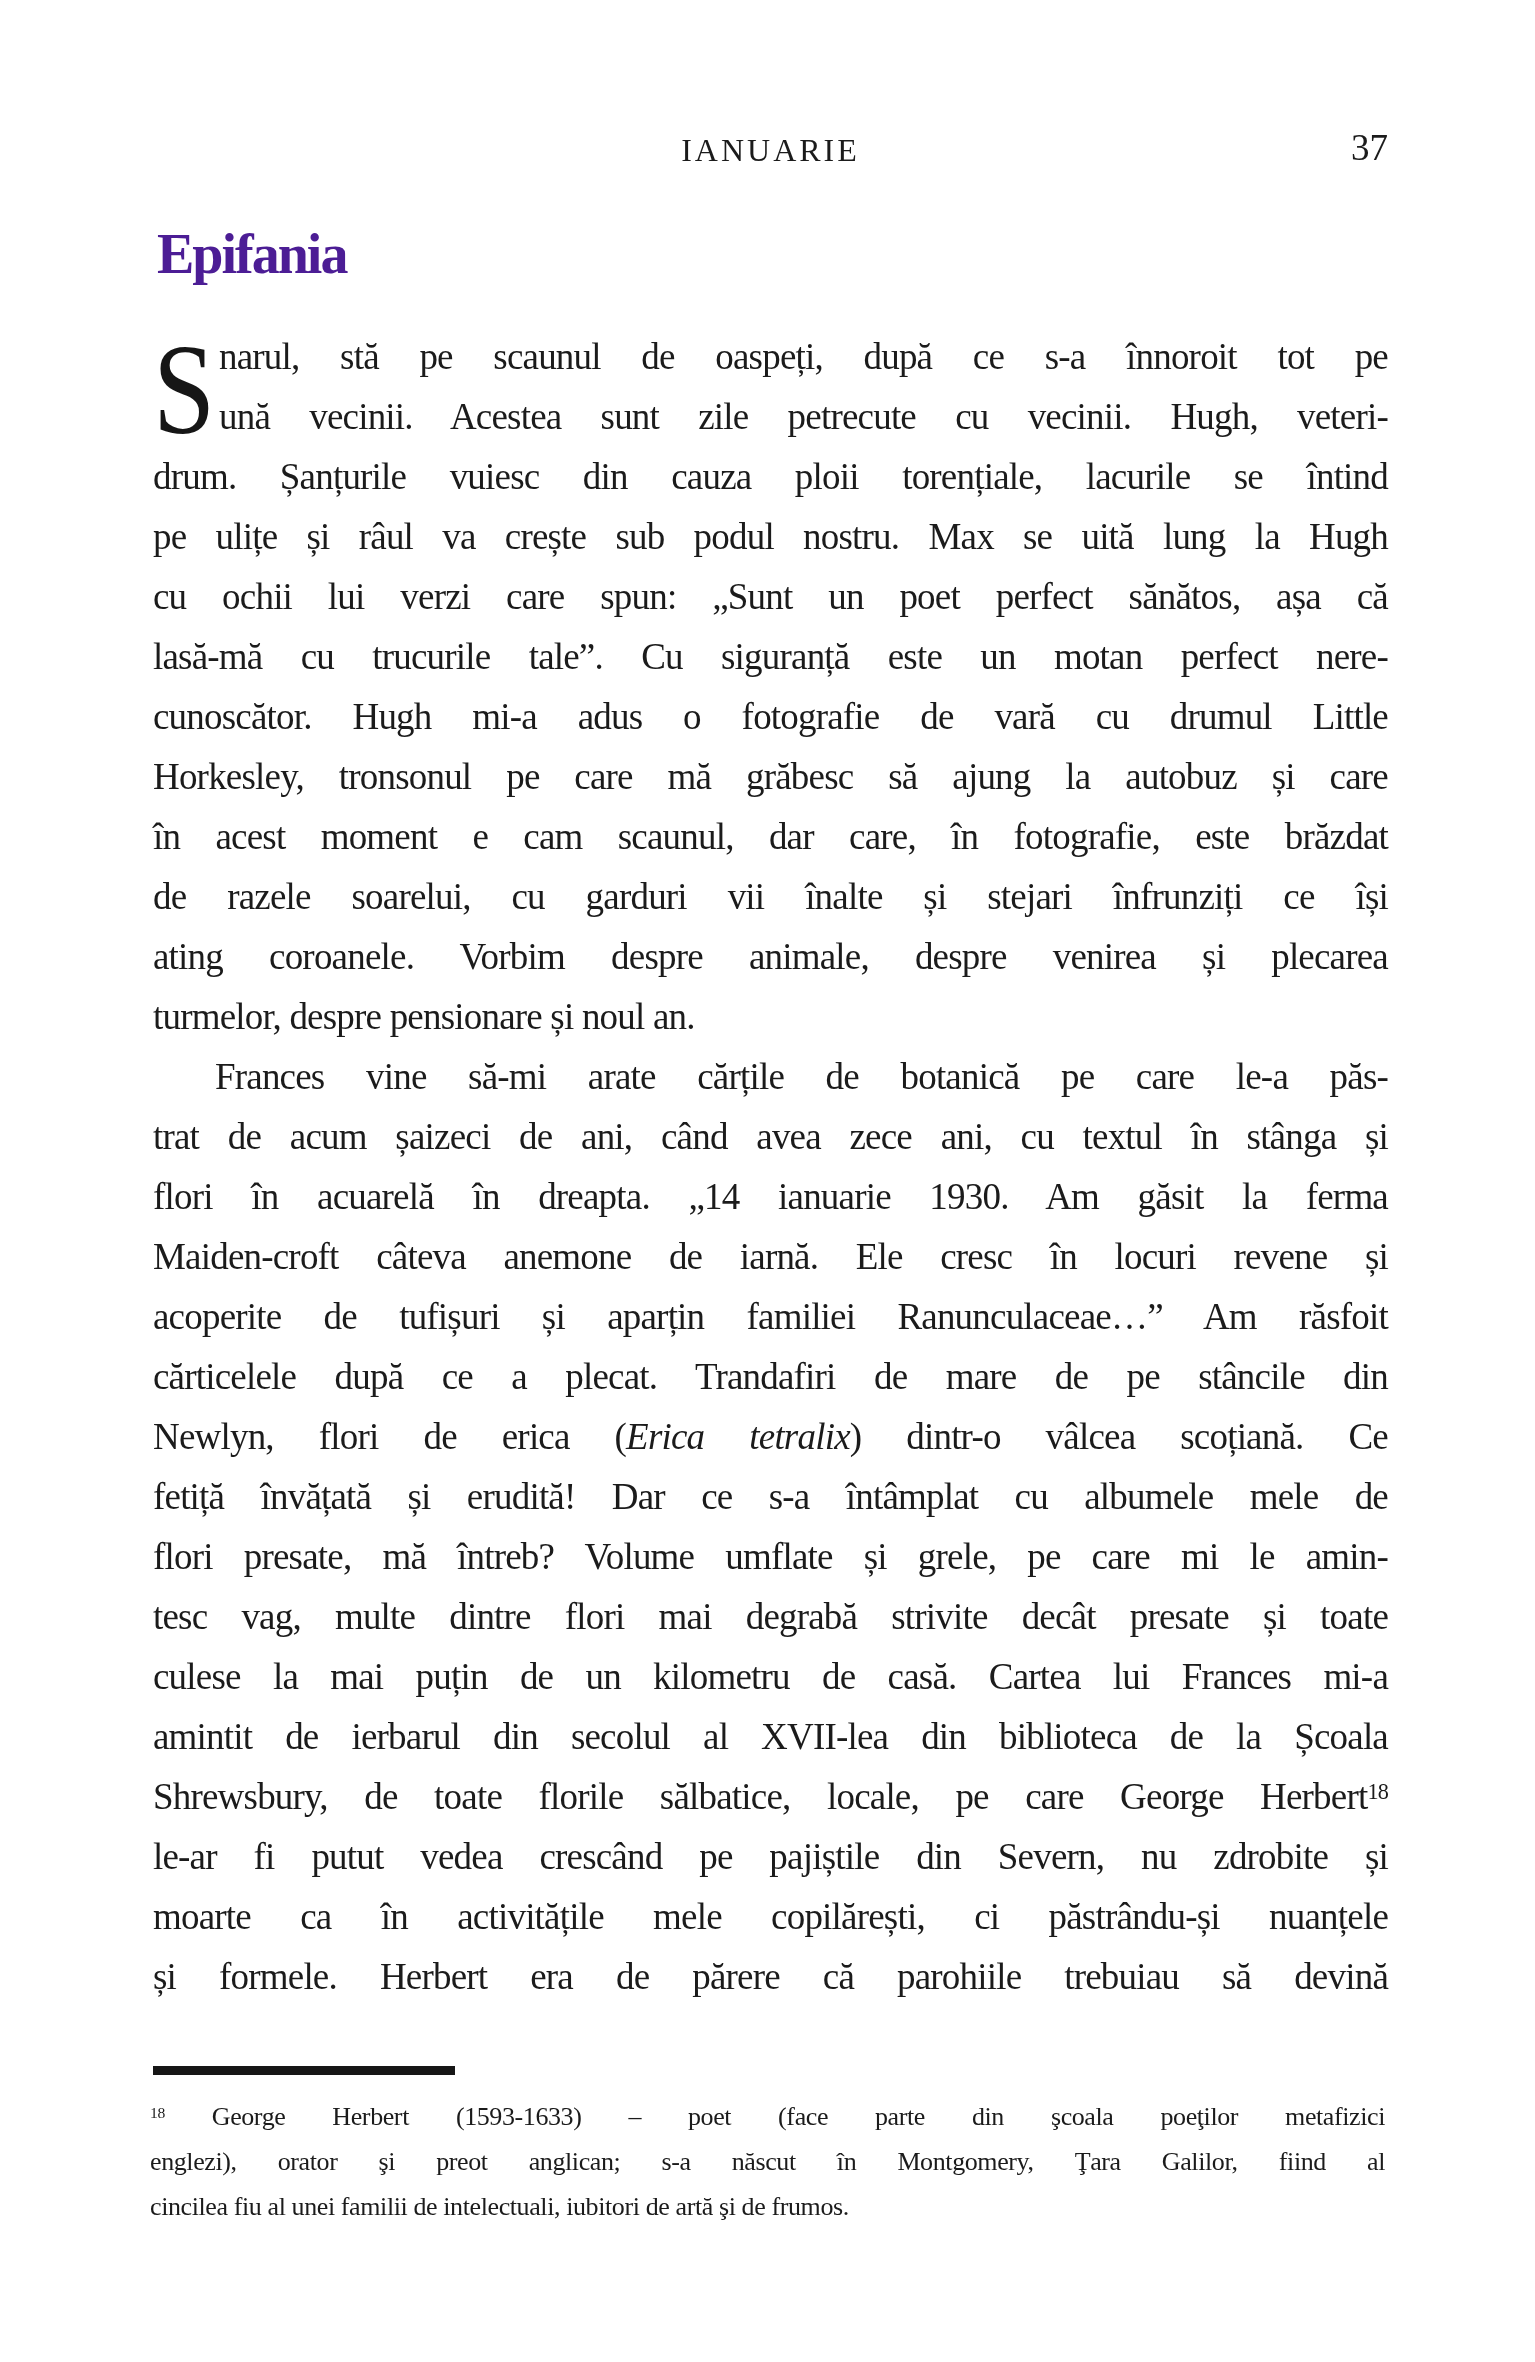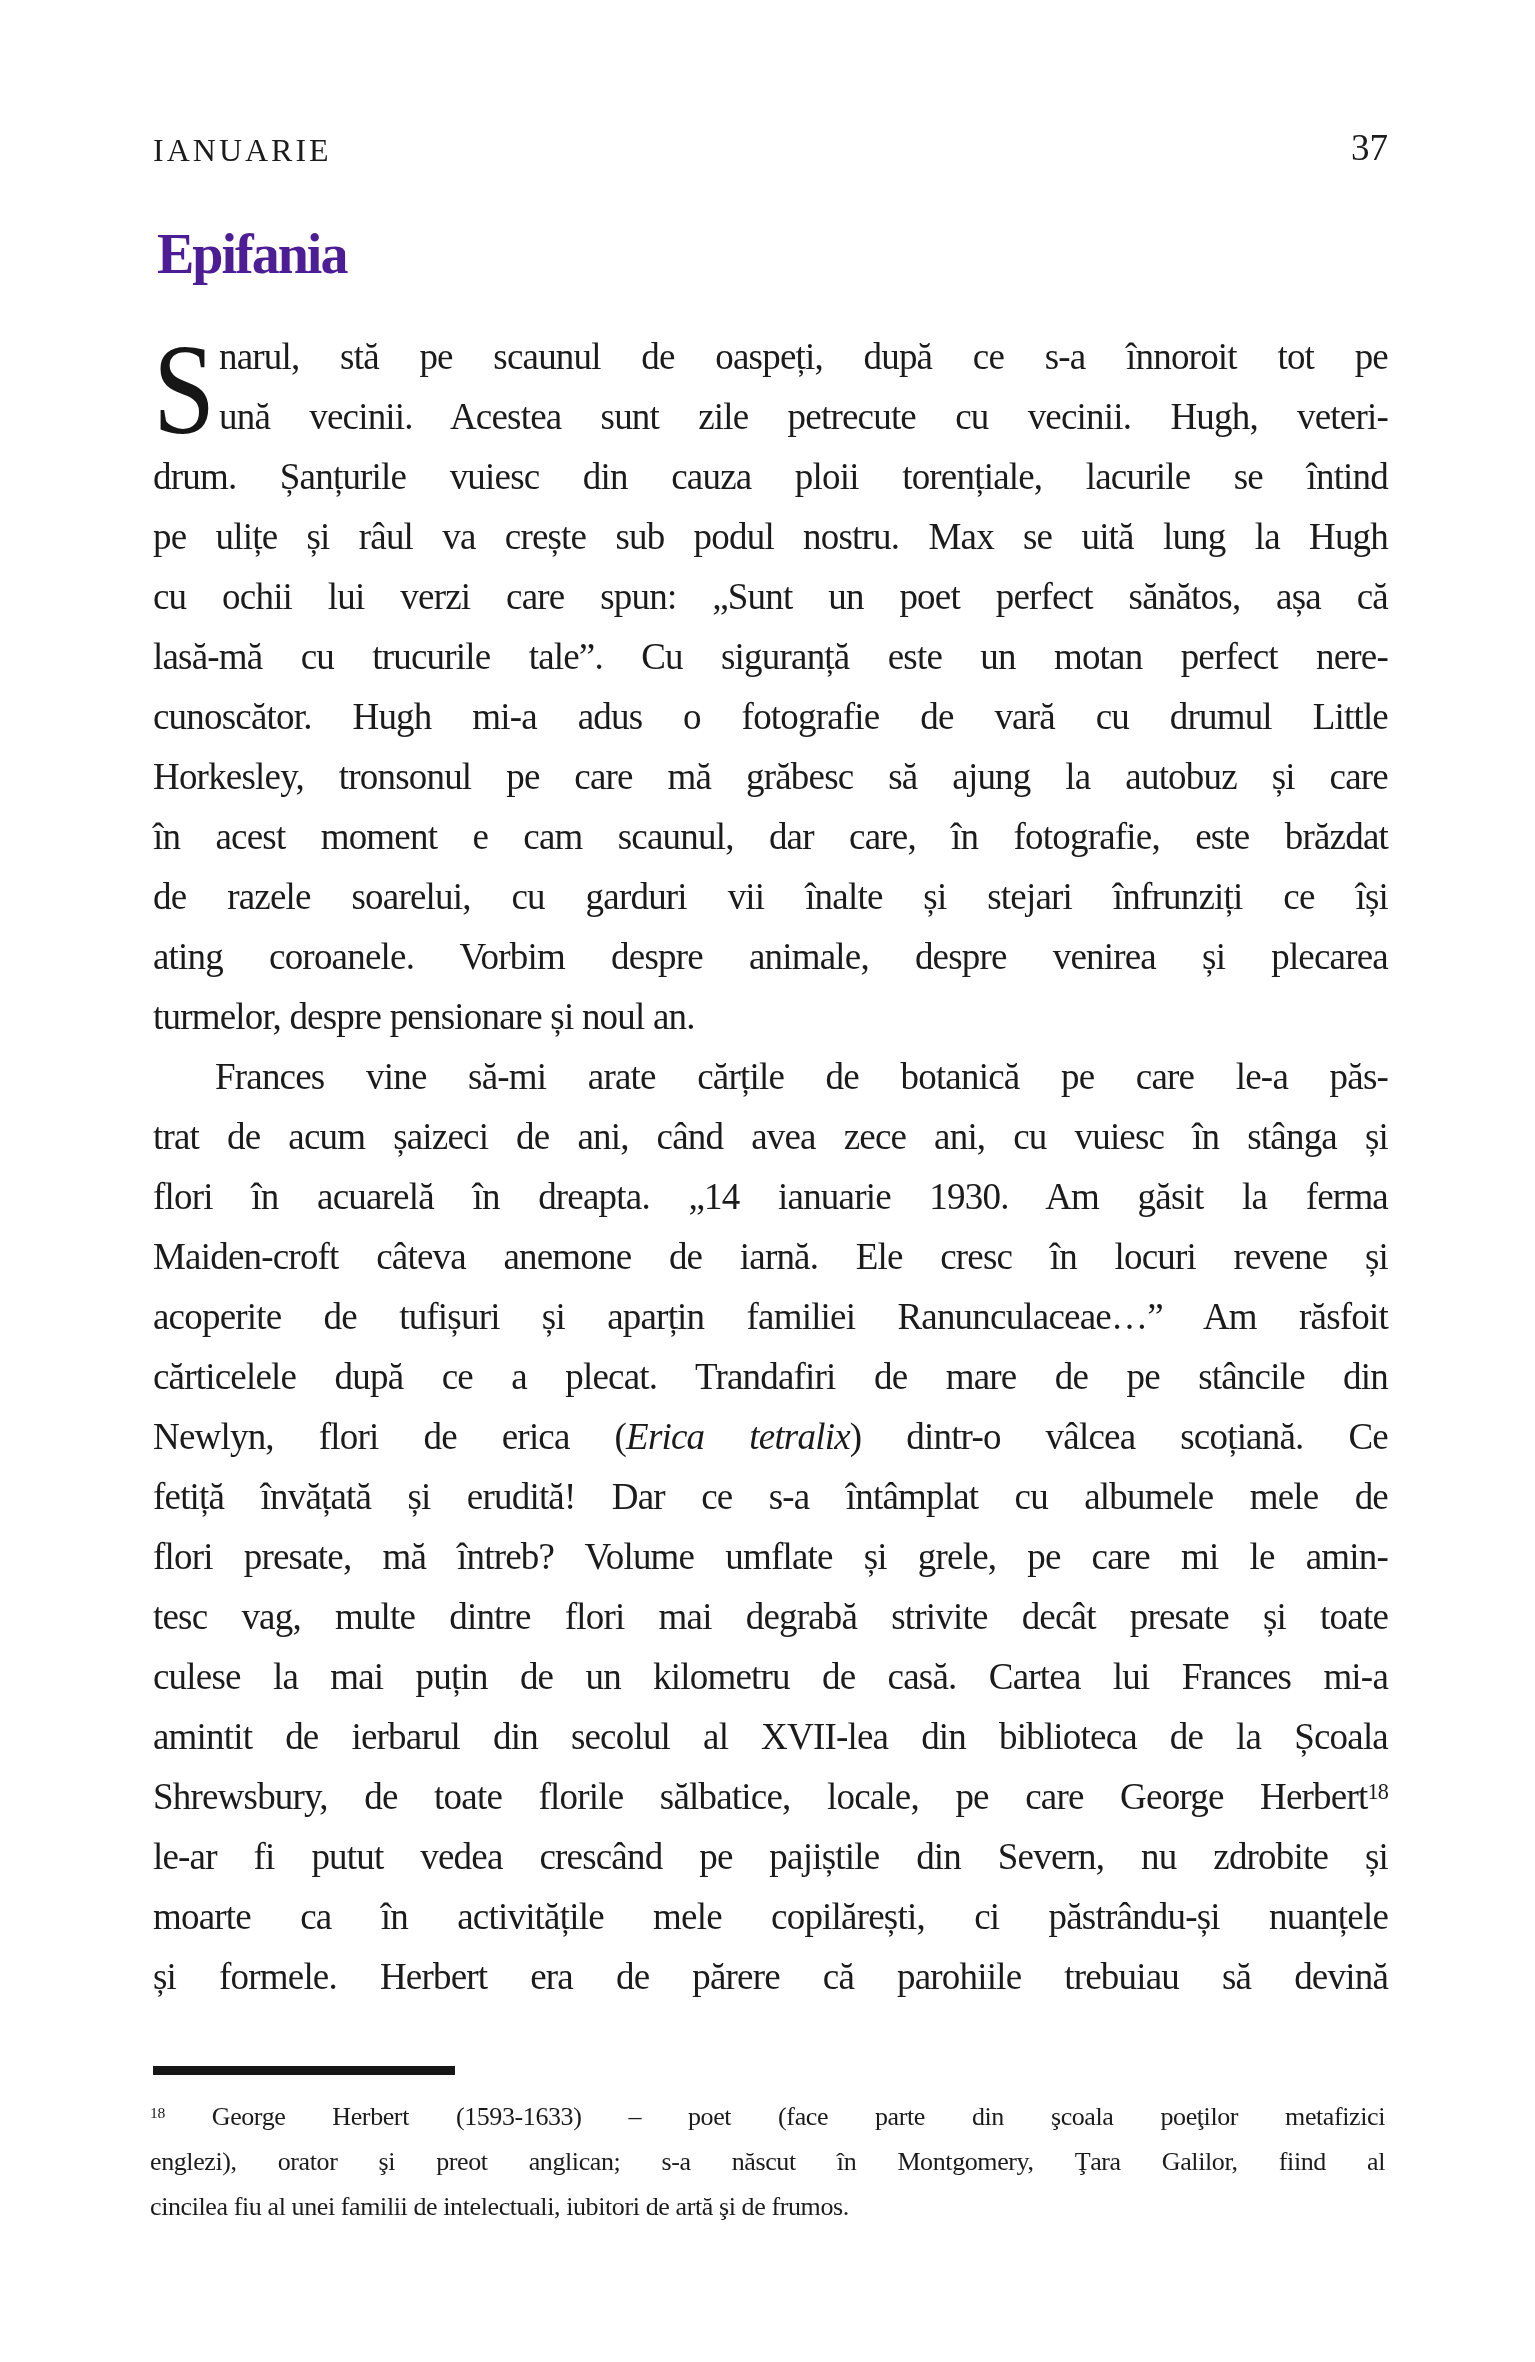--- a/index.html
+++ b/index.html
@@ -16,20 +16,21 @@
   
   .running-header {
     position: absolute;
     left: 153px;
     top: 128px;
     width: 1235px;
     height: 44px;
   }
   .section-title {
     display: block;
+    text-align: center;
     font-size: 32px;
     letter-spacing: 3px;
     line-height: 44px;
     font-family: "Liberation Serif", serif;
   }
   .page-number {
     position: absolute;
     right: 0;
     top: -2px;
     font-size: 37px;
@@ -134,21 +135,21 @@
           <div class="line">Horkesley, tronsonul pe care mă grăbesc să ajung la autobuz și care</div>
           <div class="line">în acest moment e cam scaunul, dar care, în fotografie, este brăzdat</div>
           <div class="line">de razele soarelui, cu garduri vii înalte și stejari înfrunziți ce își</div>
           <div class="line">ating coroanele. Vorbim despre animale, despre venirea și plecarea</div>
           <div class="line short">turmelor, despre pensionare și noul an.</div>
         </div>
     </section>
     <section class="paragraph">
       <div class="lines">
           <div class="line indent">Frances vine să-mi arate cărțile de botanică pe care le-a păs-</div>
-          <div class="line">trat de acum șaizeci de ani, când avea zece ani, cu vuiesc în stânga și</div>
+          <div class="line">trat de acum șaizeci de ani, când avea zece ani, cu textul în stânga și</div>
           <div class="line">flori în acuarelă în dreapta. „14 ianuarie 1930. Am găsit la ferma</div>
           <div class="line">Maiden-croft câteva anemone de iarnă. Ele cresc în locuri revene și</div>
           <div class="line">acoperite de tufișuri și aparțin familiei Ranunculaceae…” Am răsfoit</div>
           <div class="line">cărticelele după ce a plecat. Trandafiri de mare de pe stâncile din</div>
           <div class="line">Newlyn, flori de erica (<i>Erica tetralix</i>) dintr-o vâlcea scoțiană. Ce</div>
           <div class="line">fetiță învățată și erudită! Dar ce s-a întâmplat cu albumele mele de</div>
           <div class="line">flori presate, mă întreb? Volume umflate și grele, pe care mi le amin-</div>
           <div class="line">tesc vag, multe dintre flori mai degrabă strivite decât presate și toate</div>
           <div class="line">culese la mai puțin de un kilometru de casă. Cartea lui Frances mi-a</div>
           <div class="line">amintit de ierbarul din secolul al XVII-lea din biblioteca de la Școala</div>

